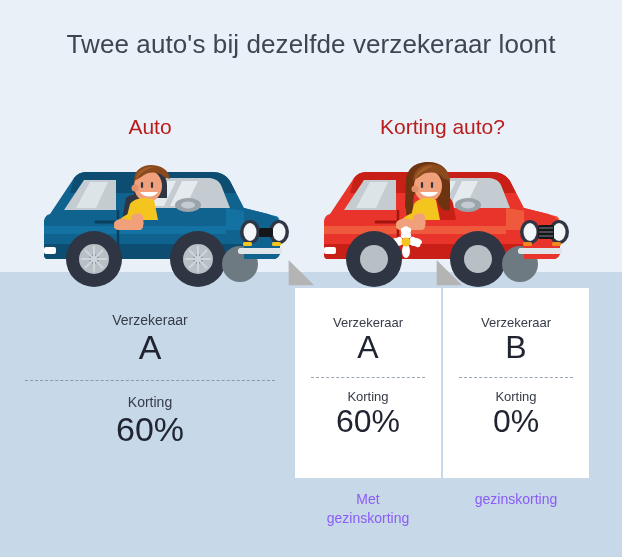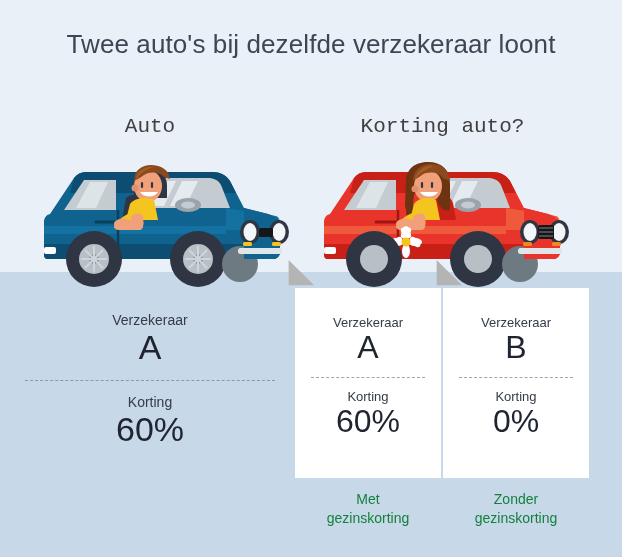--- a/index.html
+++ b/index.html
@@ -38,24 +38,23 @@
     text-align: center;
     font-size: 26px;
     color: #3f4552;
     letter-spacing: 0.1px;
     white-space: nowrap;
   }
   .col-head {
     position: absolute;
     top: 115px;
     font-size: 21px;
-    color: #404040;
+    color: #b91c1c;
     text-align: center;
     white-space: nowrap;
-    font-family: Liberation Mono, monospace;
   }
   .col-head.left  { left: 25px;  width: 250px; }
   .col-head.right { left: 295px; width: 295px; }
 
   
   .car {
     position: absolute;
     width: 260px;
     height: 150px;
   }
@@ -111,21 +110,21 @@
     height: 0;
   }
   
   .caption {
     position: absolute;
     top: 490px;
     width: 150px;
     text-align: center;
     font-size: 14px;
     line-height: 19px;
-    color: #15803d;
+    color: #8b5cf6;
   }
   .caption.mid   { left: 293px; }
   .caption.right { left: 441px; }
   .caption span { display: block; }
 </style>
 </head>
 <body>
 
 <div id="infographic">
 
@@ -321,17 +320,16 @@
       <div class="label">Korting</div>
       <div class="value">0%</div>
     </div>
   </div>
 
   <div class="caption mid">
     <span>Met</span>
     <span>gezinskorting</span>
   </div>
   <div class="caption right">
-    <span>Zonder</span>
     <span>gezinskorting</span>
   </div>
 
 </div>
 
 </body></html>

